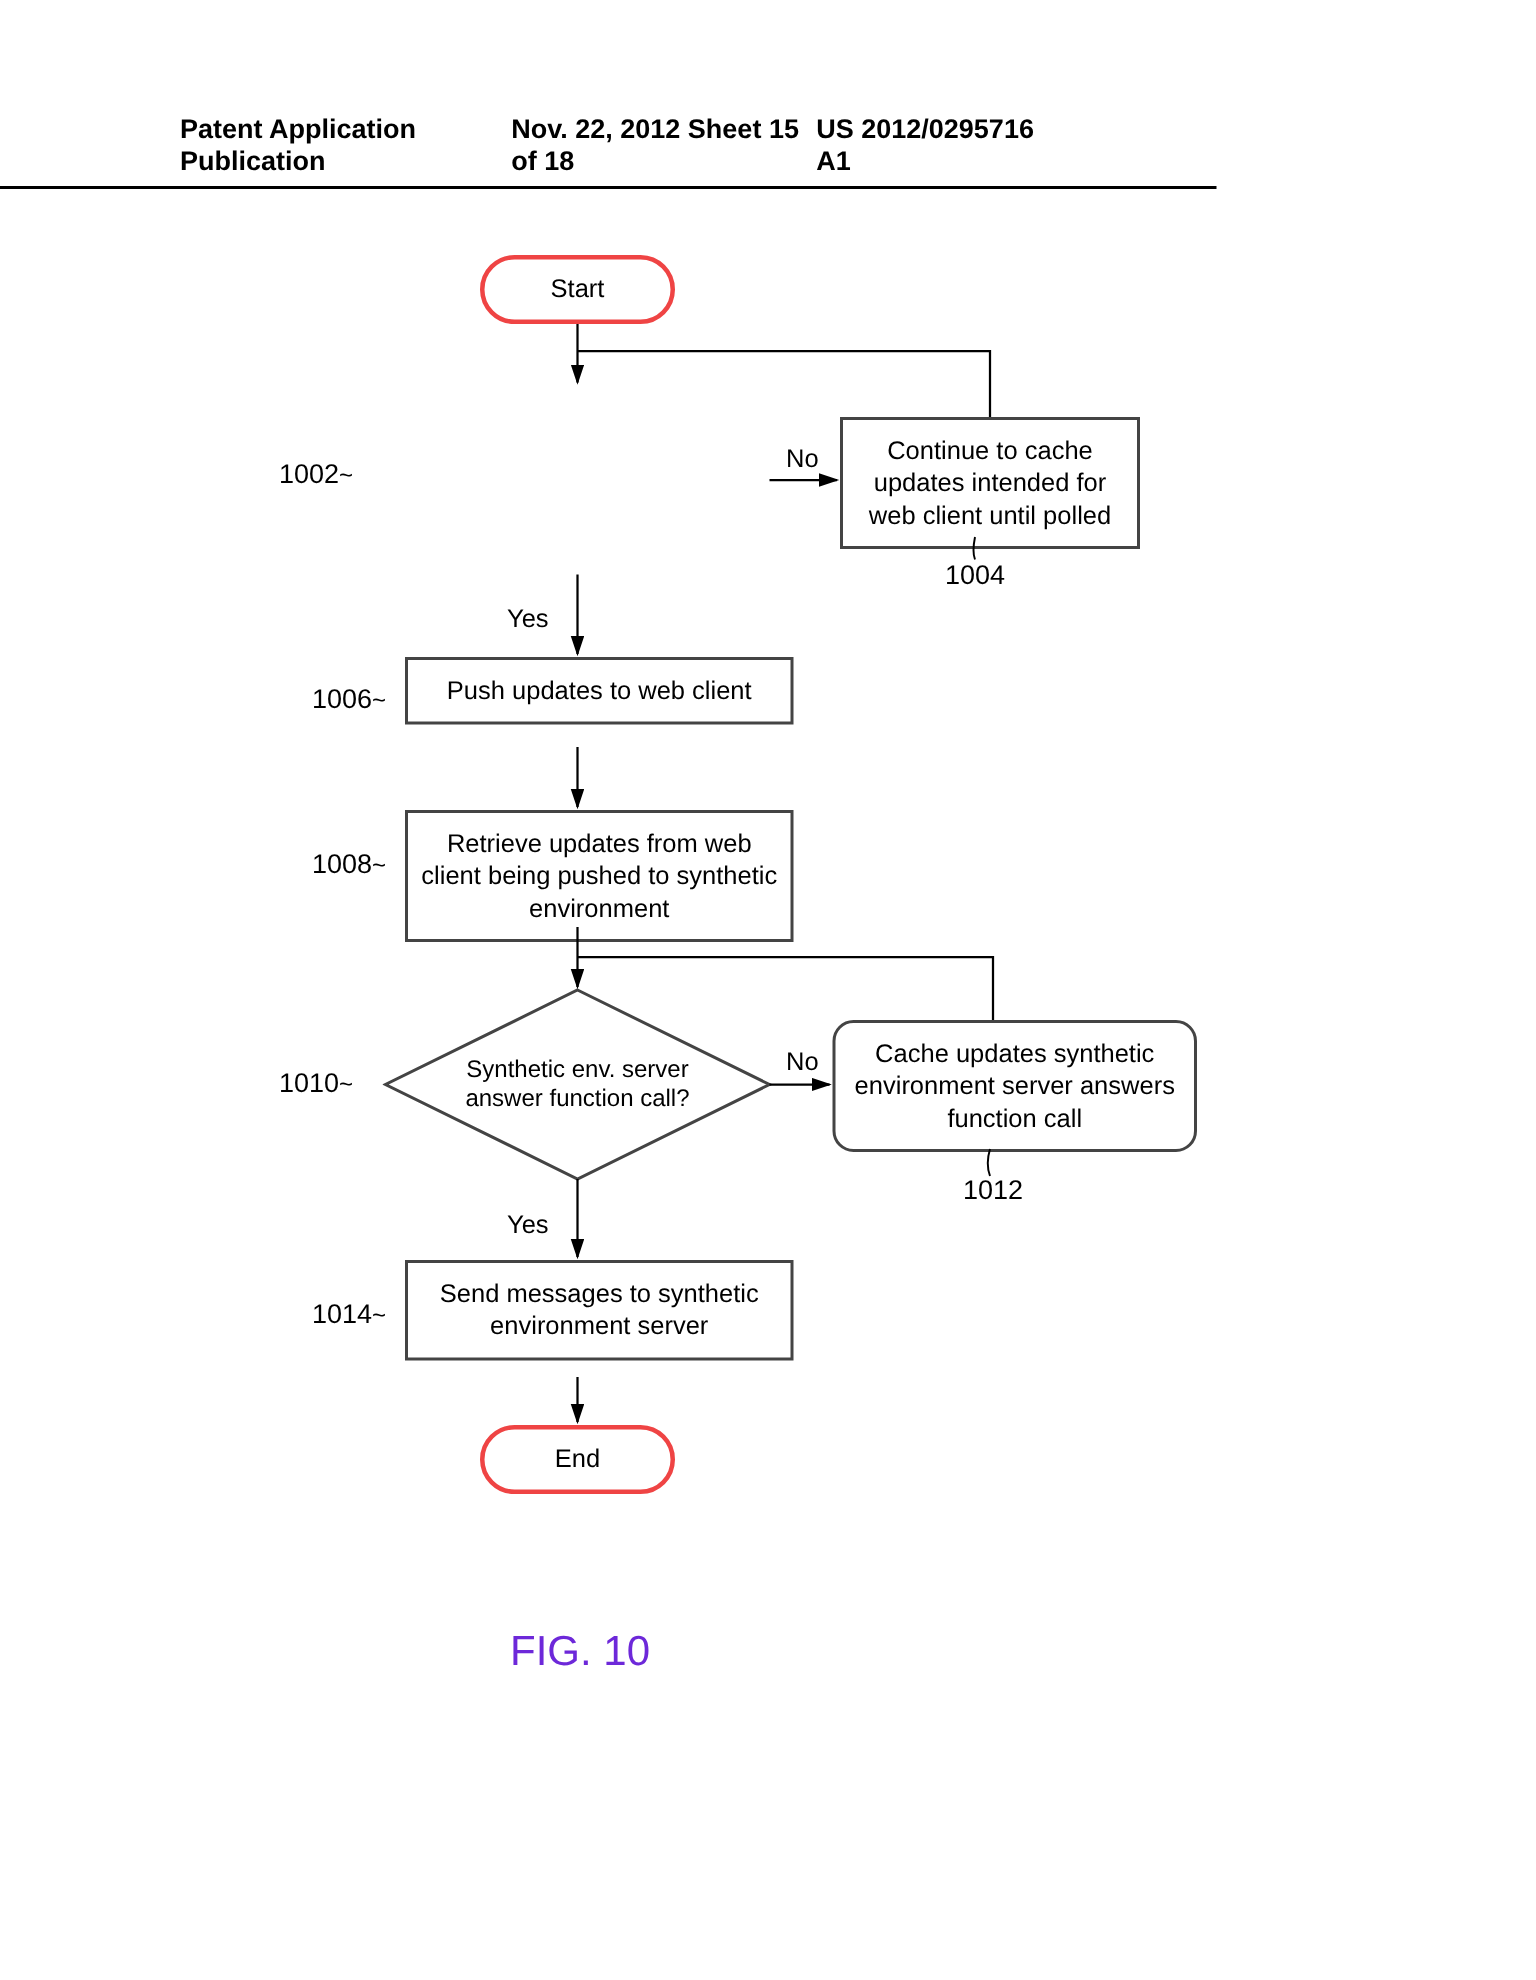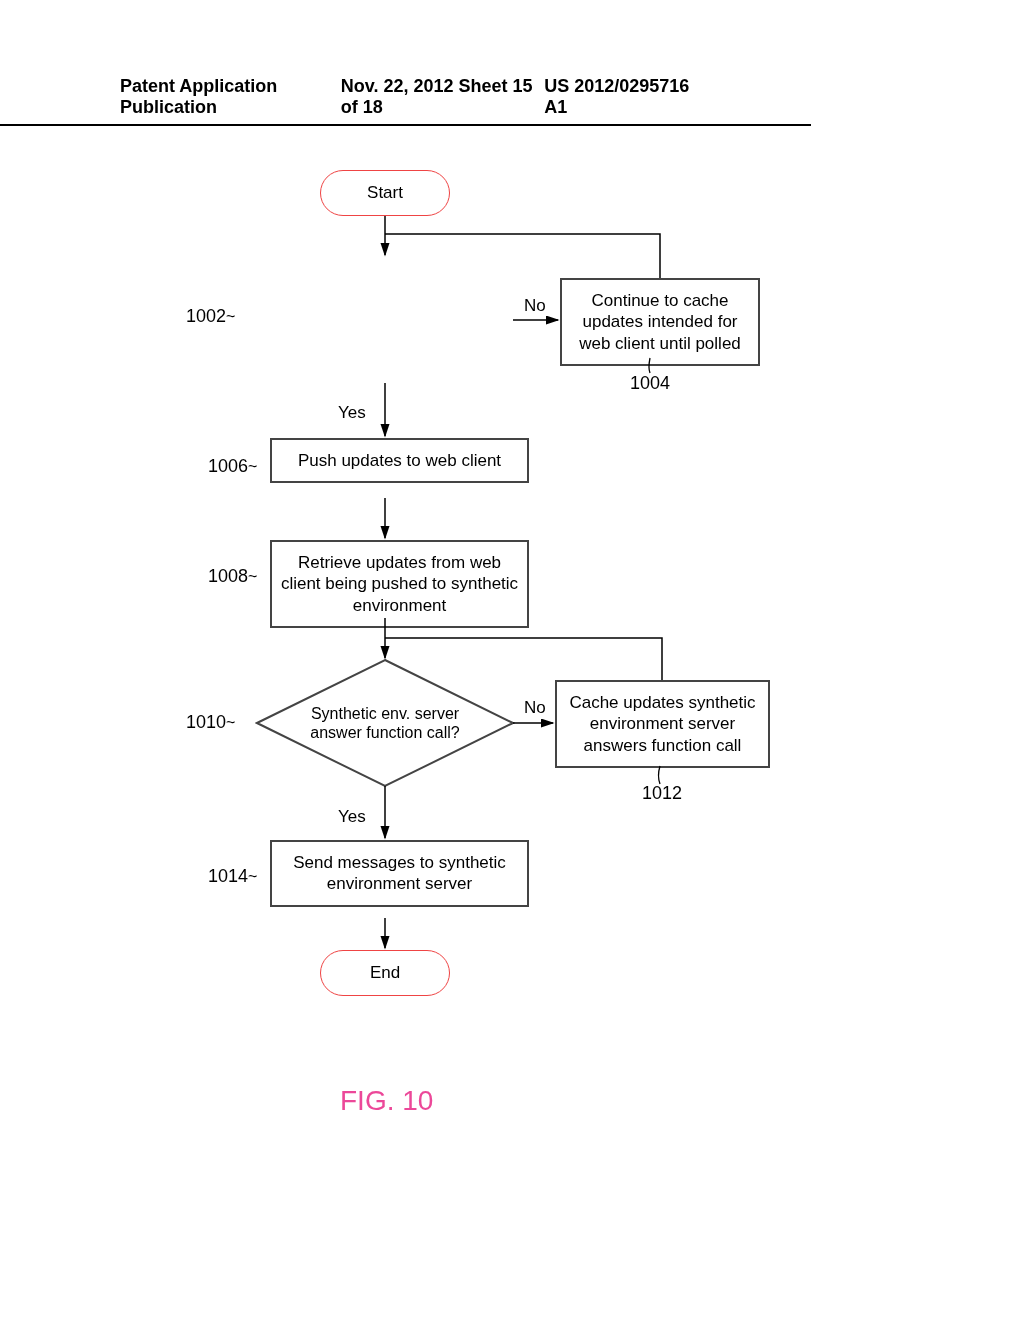--- a/index.html
+++ b/index.html
@@ -32,21 +32,21 @@
   .node {
     position: absolute;
     font-size: 17px;
     text-align: center;
     display: flex;
     align-items: center;
     justify-content: center;
     line-height: 1.25;
   }
   .terminal {
-    border: 1px solid #ef4444;
+    border: 3px solid #ef4444;
     border-radius: 24px;
     width: 130px;
     height: 46px;
   }
   .process {
     border: 2px solid #444;
     width: 259px;
     padding: 10px 8px;
   }
   .diamond-wrap {
@@ -77,21 +77,21 @@
   }
   .edge-label {
     position: absolute;
     font-size: 17px;
   }
   .fig-label {
     position: absolute;
     font-size: 28px;
     font-weight: 400;
     font-family: Arial, sans-serif;
-    color: #ec4899;
+    color: #6d28d9;
   }
   svg.arrows {
     position: absolute;
     top: 0; left: 0;
     width: 1024px;
     height: 1000px;
     overflow: visible;
   }
   .tilde {
     font-size: 16px;
@@ -127,21 +127,21 @@
 
   <div class="diamond-wrap" style="left:255px; top:498px;">
     <svg viewBox="0 0 260 130">
         <polygon points="130,2 258,65 130,128 2,65" fill="none" stroke="#444" stroke-width="2"></polygon>
       </svg>
     <div class="diamond-text">
         <span>Synthetic env. server answer function call?</span>
       </div>
   </div>
 
-  <div class="node process" style="left:555px; top:520px; width:215px;">
+  <div class="node process" style="left:555px; top:520px; width:243px;border-radius:14px;">
     <span>Cache updates synthetic environment server answers function call</span>
   </div>
 
   <div class="node terminal" style="left:320px; top:790px;">
     <span>End</span>
   </div>
 
   <div class="node process" style="left:270px; top:680px;">
     <span>Send messages to synthetic environment server</span>
   </div>

